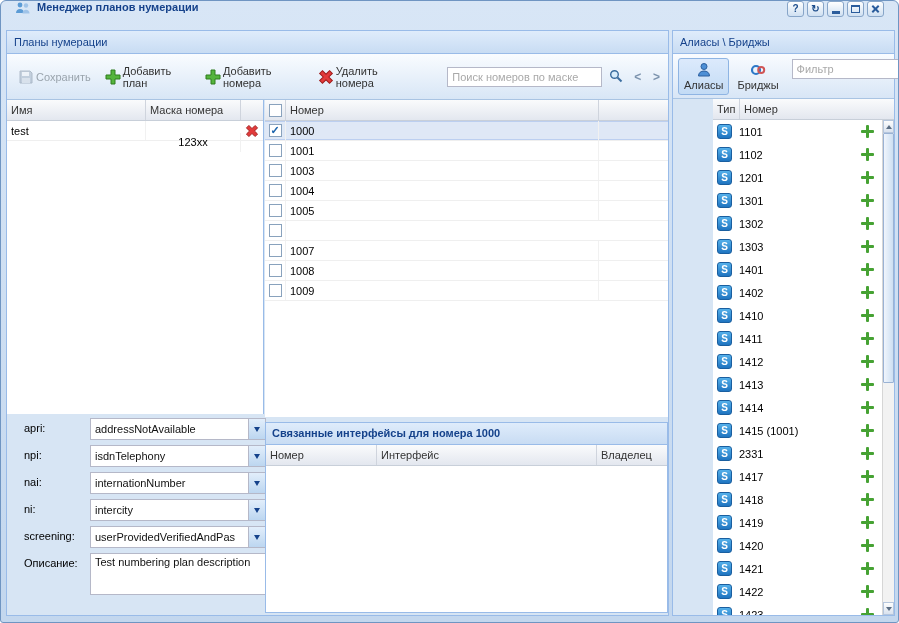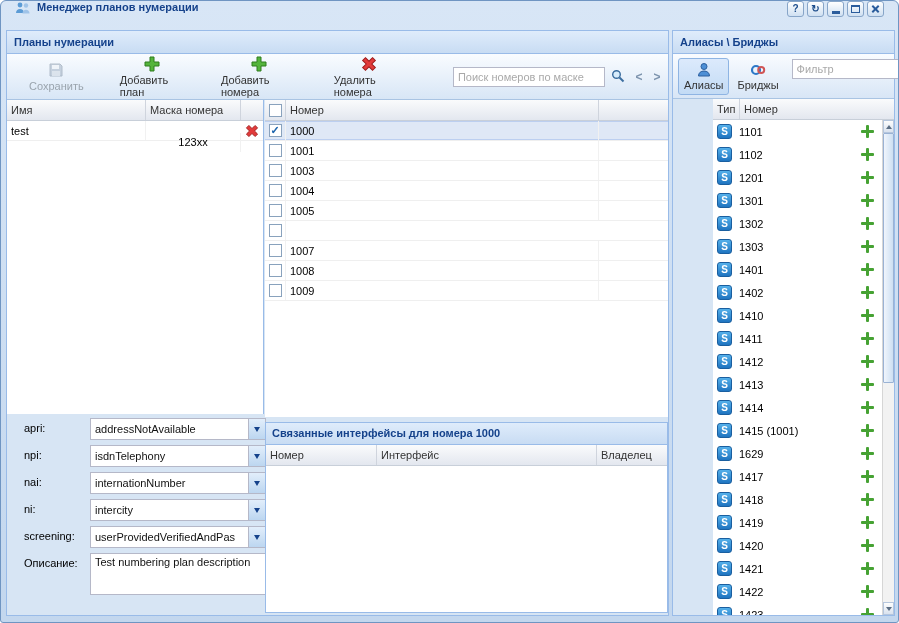--- a/index.html
+++ b/index.html
@@ -17,30 +17,30 @@
     background:linear-gradient(#ffffff,#cfe0f2);display:flex;align-items:center;justify-content:center;
     color:#1e4e8c;font-weight:bold;font-size:10px;cursor:pointer;line-height:1;}
   .glyph-bar{width:8px;height:3px;background:#2a5c9c;margin-top:7px;}
   .glyph-box{width:9px;height:8px;border:1px solid #2a5c9c;border-top-width:2px;}
   .glyph-x{position:relative;width:9px;height:9px;}
   .glyph-x::before,.glyph-x::after{content:"";position:absolute;left:0;top:3.5px;width:9px;height:2px;background:#2a5c9c;}
   .glyph-x::before{transform:rotate(45deg);}  .glyph-x::after{transform:rotate(-45deg);}
 
   
   .panel{position:absolute;border:1px solid #99bbe8;background:#d7e5f4;}
-  .panel-header{height:23px;line-height:22px;padding:0 7px;color:#15428b;font-weight:bold;
+  .panel-header{height:23px;line-height:22px;padding:0 7px;color:#15428b;font-weight:normal;
     background:linear-gradient(#dfecfb,#c8dcf3);border-bottom:1px solid #99bbe8;}
   #left-panel{left:5px;top:29px;width:663px;height:586px;}
   #right-panel{left:671px;top:29px;width:223px;height:586px;}
 
   
   .toolbar{position:absolute;left:0;right:0;top:23px;height:46px;display:flex;align-items:center;
     padding:0 4px;background:linear-gradient(#f9fcff,#d8e6f6);border-bottom:1px solid #a9c4e3;}
-  .tbtn{display:flex;flex-direction:column;align-items:center;justify-content:center;gap:2px;
-    margin:0 11px;padding:3px 6px;border:1px solid transparent;border-radius:3px;color:#333;cursor:pointer;}
+  .tbtn{display:flex;flex-direction:row;align-items:center;justify-content:center;gap:2px;
+    margin:0 0;padding:3px 6px;border:1px solid transparent;border-radius:3px;color:#333;cursor:pointer;}
   .tbtn.disabled{color:#9aa4ad;cursor:default;}
   .tbtn.disabled .tbtn-icon{opacity:.45;filter:grayscale(40%);}
   .tbtn-icon{display:inline-flex;width:16px;height:16px;align-items:center;justify-content:center;}
   .txt-input{height:20px;border:1px solid #b5b8c8;background:#fff;padding:0 4px;font:11px "Liberation Sans",sans-serif;color:#222;}
   .txt-input::placeholder{color:#a9a9a9;}
   #search-input{width:168px;margin-left:30px;}
   .mini-btn{width:22px;height:22px;display:flex;align-items:center;justify-content:center;margin-left:4px;
     border:1px solid transparent;border-radius:3px;cursor:pointer;}
   .pager{color:#7c93ad;font-weight:bold;font-size:12px;width:16px;}
 
@@ -442,21 +442,21 @@
             <span class="alias-num">1414</span>
             <span class="plus-small"></span>
           </div>
           <div class="alias-row">
             <span class="s-icon">S</span>
             <span class="alias-num">1415 (1001)</span>
             <span class="plus-small"></span>
           </div>
           <div class="alias-row">
             <span class="s-icon">S</span>
-            <span class="alias-num">1629</span>
+            <span class="alias-num">2331</span>
             <span class="plus-small"></span>
           </div>
           <div class="alias-row">
             <span class="s-icon">S</span>
             <span class="alias-num">1417</span>
             <span class="plus-small"></span>
           </div>
           <div class="alias-row">
             <span class="s-icon">S</span>
             <span class="alias-num">1418</span>

